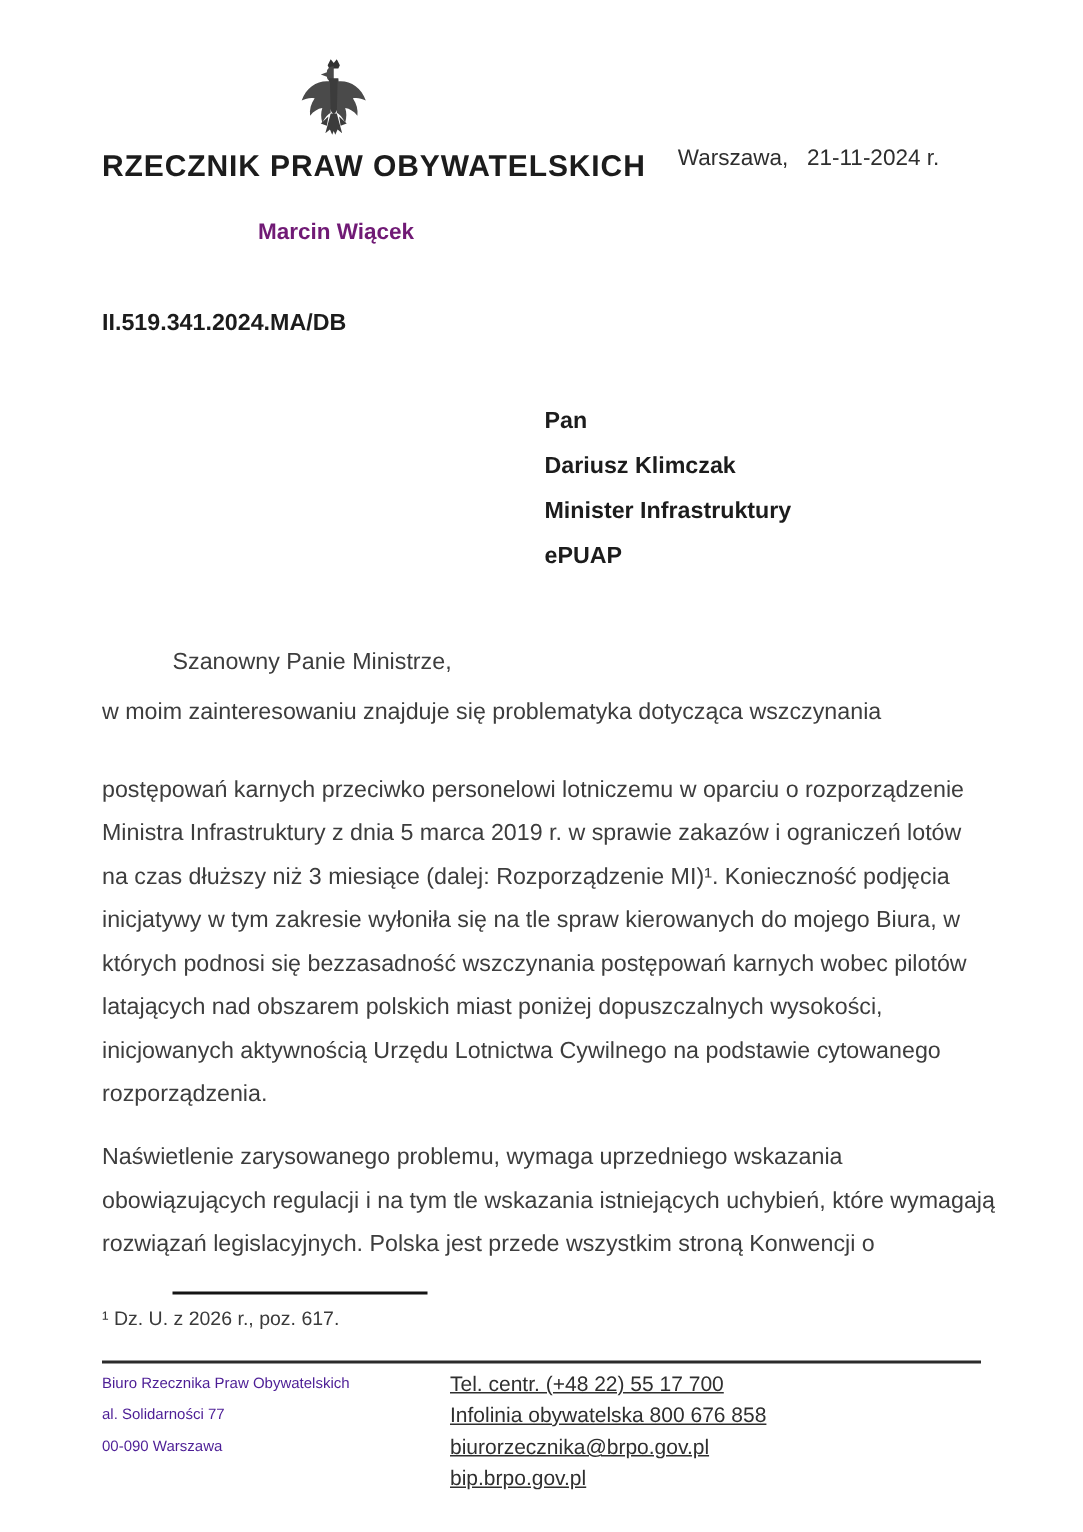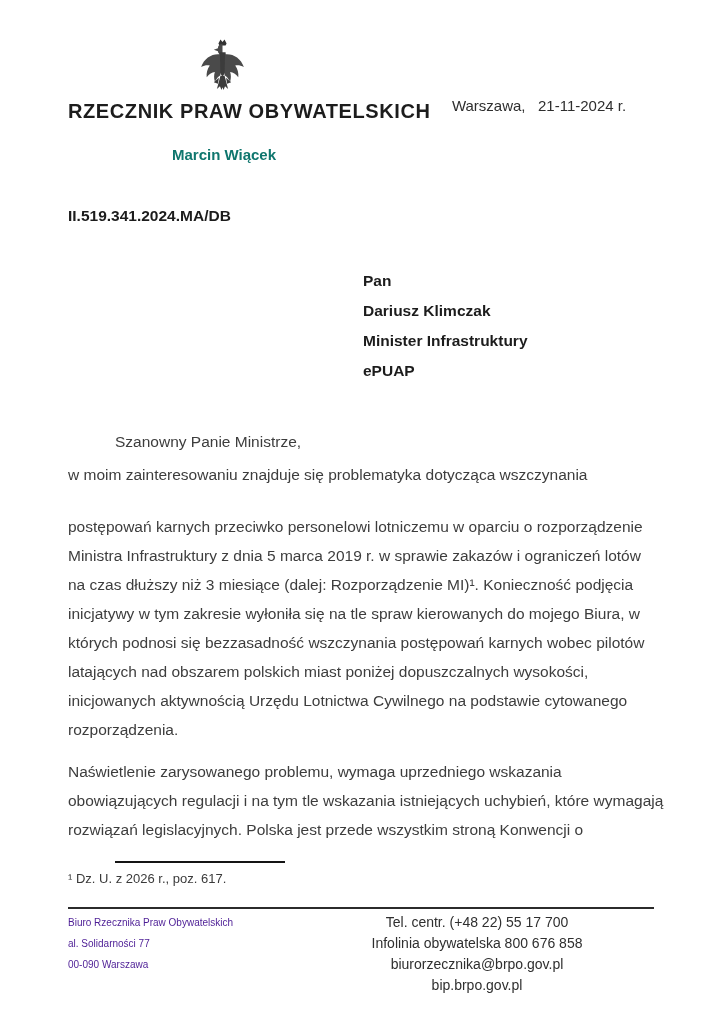--- a/index.html
+++ b/index.html
@@ -47,21 +47,21 @@
     color: #1c1c1c;
     white-space: nowrap;
   }
   .sender-name {
     left: 68px;
     top: 146px;
     width: 312px;
     text-align: center;
     font-size: 15px;
     font-weight: 700;
-    color: #0f766e;
+    color: #701a75;
     white-space: nowrap;
   }
 
   .reference-number {
     left: 68px;
     top: 207px;
     font-size: 15.5px;
     font-weight: 700;
     color: #1c1c1c;
     white-space: nowrap;
@@ -120,24 +120,25 @@
     left: 68px;
     top: 912px;
     font-size: 10px;
     line-height: 21px;
     color: #4c1d95;
   }
   .footer-right {
     left: 300px;
     top: 912px;
     width: 354px;
-    text-align: center;
+    text-align: left;
     font-size: 14px;
     line-height: 21px;
     color: #2f2f2f;
+    text-decoration: underline;
   }
   .footer-left div, .footer-right div { white-space: nowrap; }
 </style>
 </head>
 <body>
 
 <div class="page">
 
   <svg class="abs emblem" viewBox="0 0 92 112" xmlns="http://www.w3.org/2000/svg" aria-hidden="true">
     <g fill="#4a4a4a">

